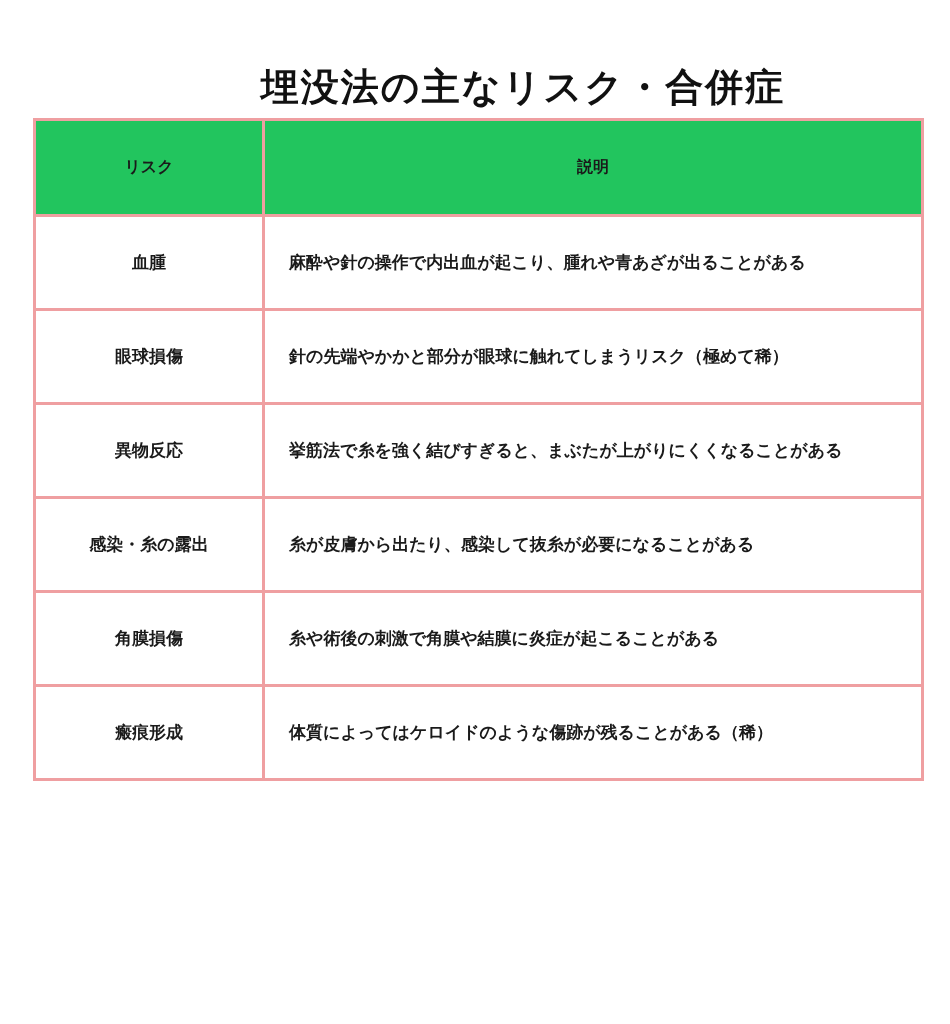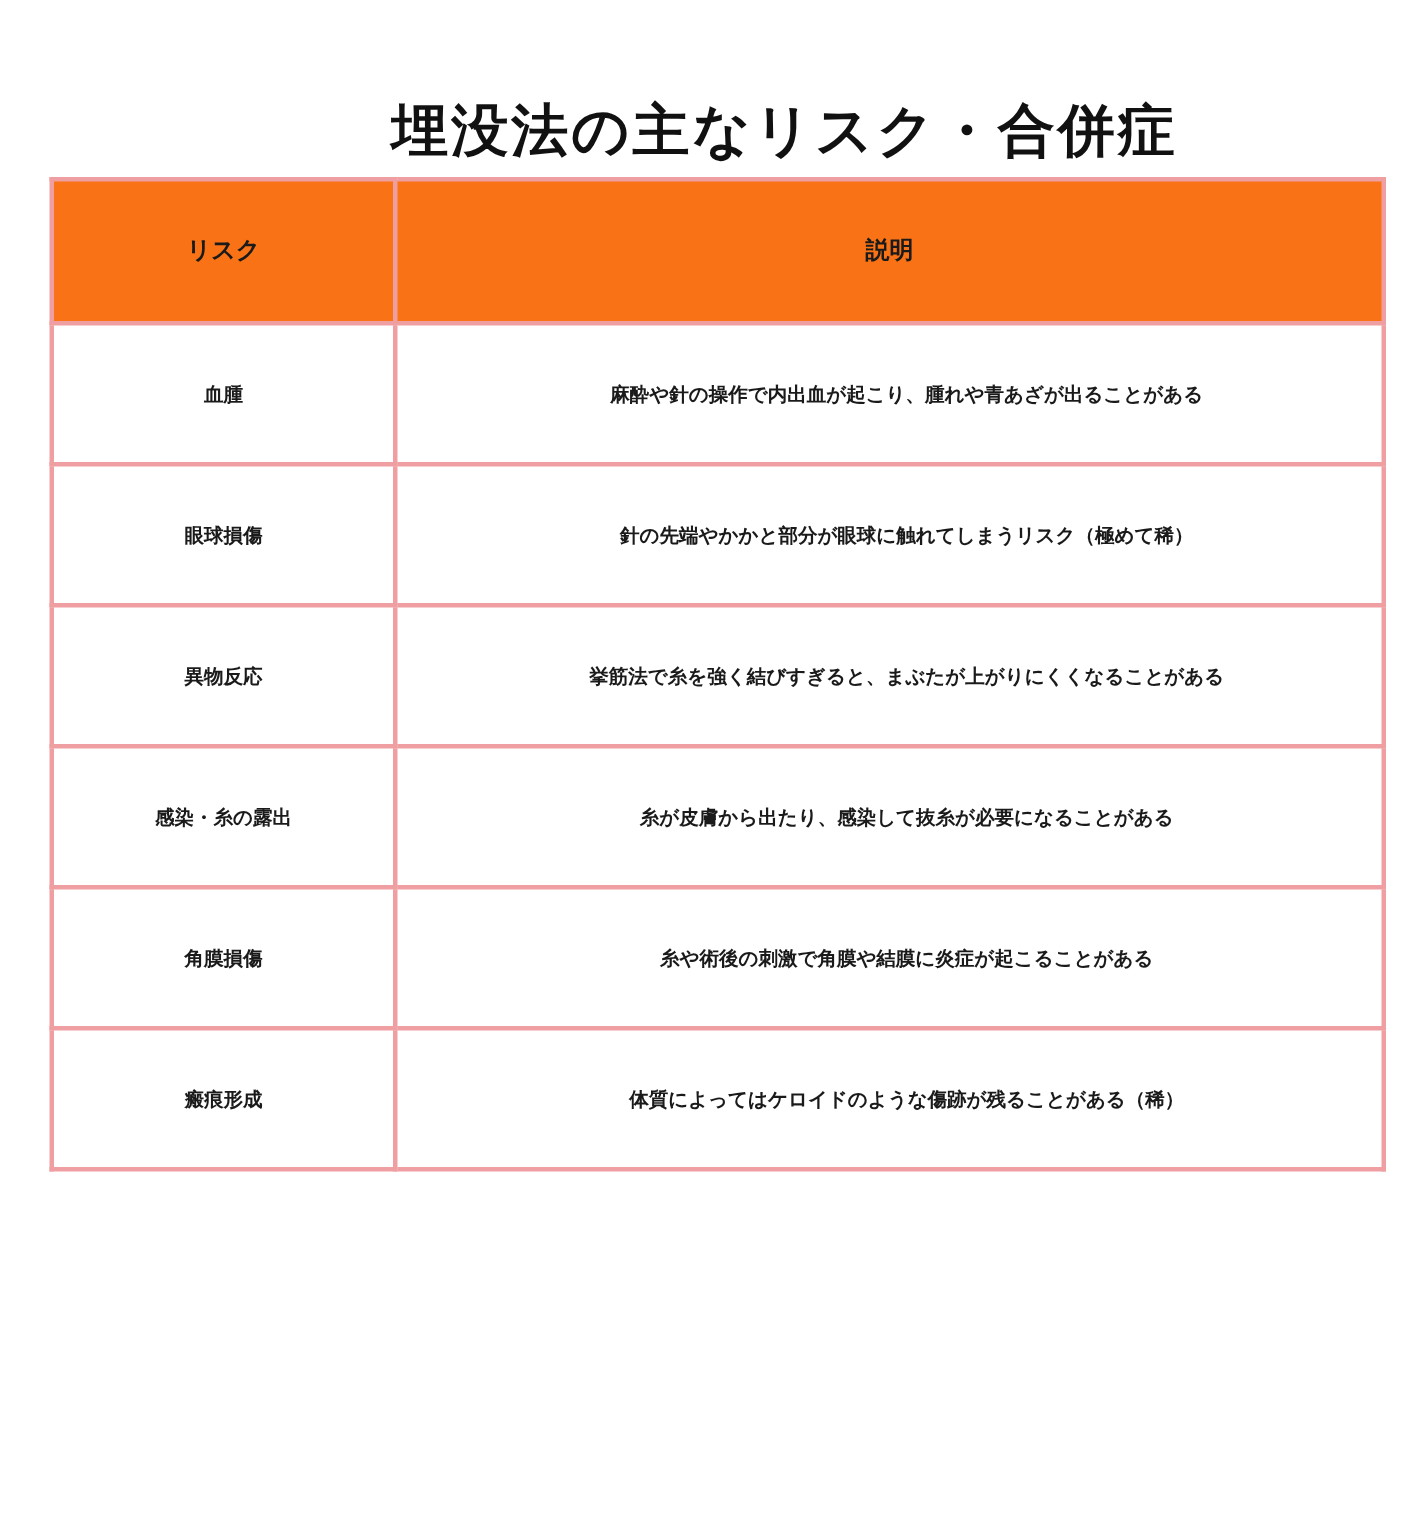--- a/index.html
+++ b/index.html
@@ -33,41 +33,41 @@
       top: 118px;
       left: 33px;
       width: 888px;
       border-collapse: collapse;
       table-layout: fixed;
     }
     table.risk-table th,
     table.risk-table td {
       border: 3px solid #ef9fa1;
       font-weight: bold;
-      font-size: 13px;
+      font-size: 17px;
       color: #1a1a1a;
       vertical-align: middle;
     }
     table.risk-table thead th {
-      background: #f97316;
+      background: #22c55e;
       height: 91px;
       text-align: center;
       font-size: 16px;
     }
     col.col-risk { width: 229px; }
     col.col-desc { width: 659px; }
     table.risk-table tbody td {
       height: 89px;
       background: #ffffff;
     }
     td.risk-cell {
       text-align: center;
     }
     td.desc-cell {
-      text-align: center;
+      text-align: left;
       padding-left: 24px;
       white-space: nowrap;
     }
   </style>
 </head>
 <body>
 
 <h1 class="title">埋没法の主なリスク・合併症</h1>
 
 <table class="risk-table">

